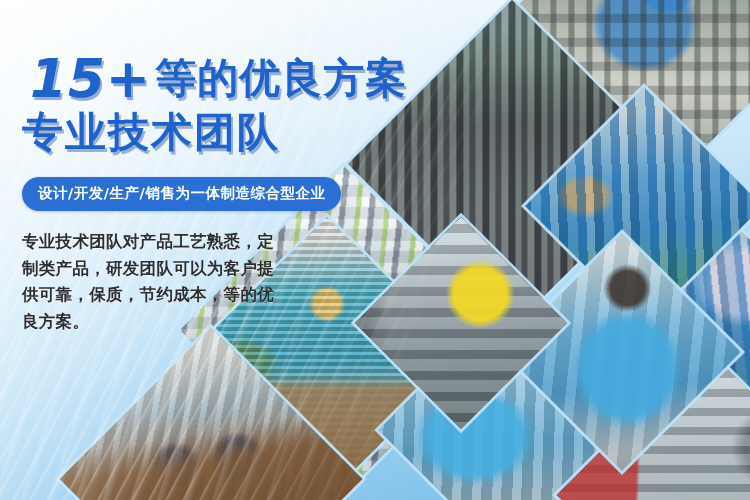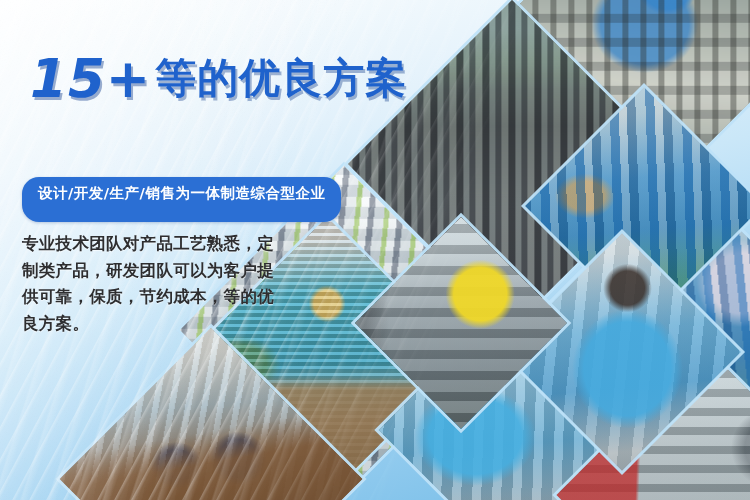--- a/index.html
+++ b/index.html
@@ -225,27 +225,27 @@
     font-family:"DejaVu Sans","Liberation Sans",sans-serif;
     font-size:41px;font-weight:bold;color:#1f62cc;
     letter-spacing:2px;line-height:1;white-space:nowrap;
     text-shadow:2px 3px 0 rgba(20,62,140,.38);
   }
   .pill{
     position:absolute;left:22px;top:177px;
     background:#2b6fd4;color:#ffffff;
     font-family:"DejaVu Sans","Liberation Sans",sans-serif;
     font-size:14.5px;font-weight:bold;letter-spacing:.5px;
-    padding:7px 16px 19px 16px;border-radius:17px;
+    padding:7px 16px 8px 16px;border-radius:17px;
     white-space:nowrap;
     box-shadow:0 1px 3px rgba(20,60,130,.25);
   }
   .para{
     position:absolute;left:22px;top:230px;width:268px;
-    font-family:Liberation Sans, sans-serif;
+    font-family:Liberation Mono, monospace;
     font-size:16.5px;font-weight:bold;color:#2e2e30;
     line-height:1.62;letter-spacing:.3px;
     text-shadow:0 1px 1px rgba(255,255,255,.6);
   }
 </style>
 </head>
 <body>
 
 <div class="banner">
 
@@ -301,20 +301,21 @@
   <div class="sheen" style="z-index:5;-webkit-mask-image:linear-gradient(105deg,#000 0%,#000 30%,rgba(0,0,0,0) 55%);mask-image:linear-gradient(105deg,#000 0%,#000 30%,rgba(0,0,0,0) 55%);"></div>
 
   <div class="textblock">
 
     <div class="headline">
       <span class="num">15</span>
       <span class="num">+</span>
       <span class="h-cn">等的优良方案</span>
     </div>
 
+    <div class="headline2">专业技术团队</div>
 
     <div class="pill">设计/开发/生产/销售为一体制造综合型企业</div>
 
     <div class="para">专业技术团队对产品工艺熟悉，定制类产品，研发团队可以为客户提供可靠，保质，节约成本，等的优良方案。</div>
 
   </div>
 
 </div>
 
 </body></html>

